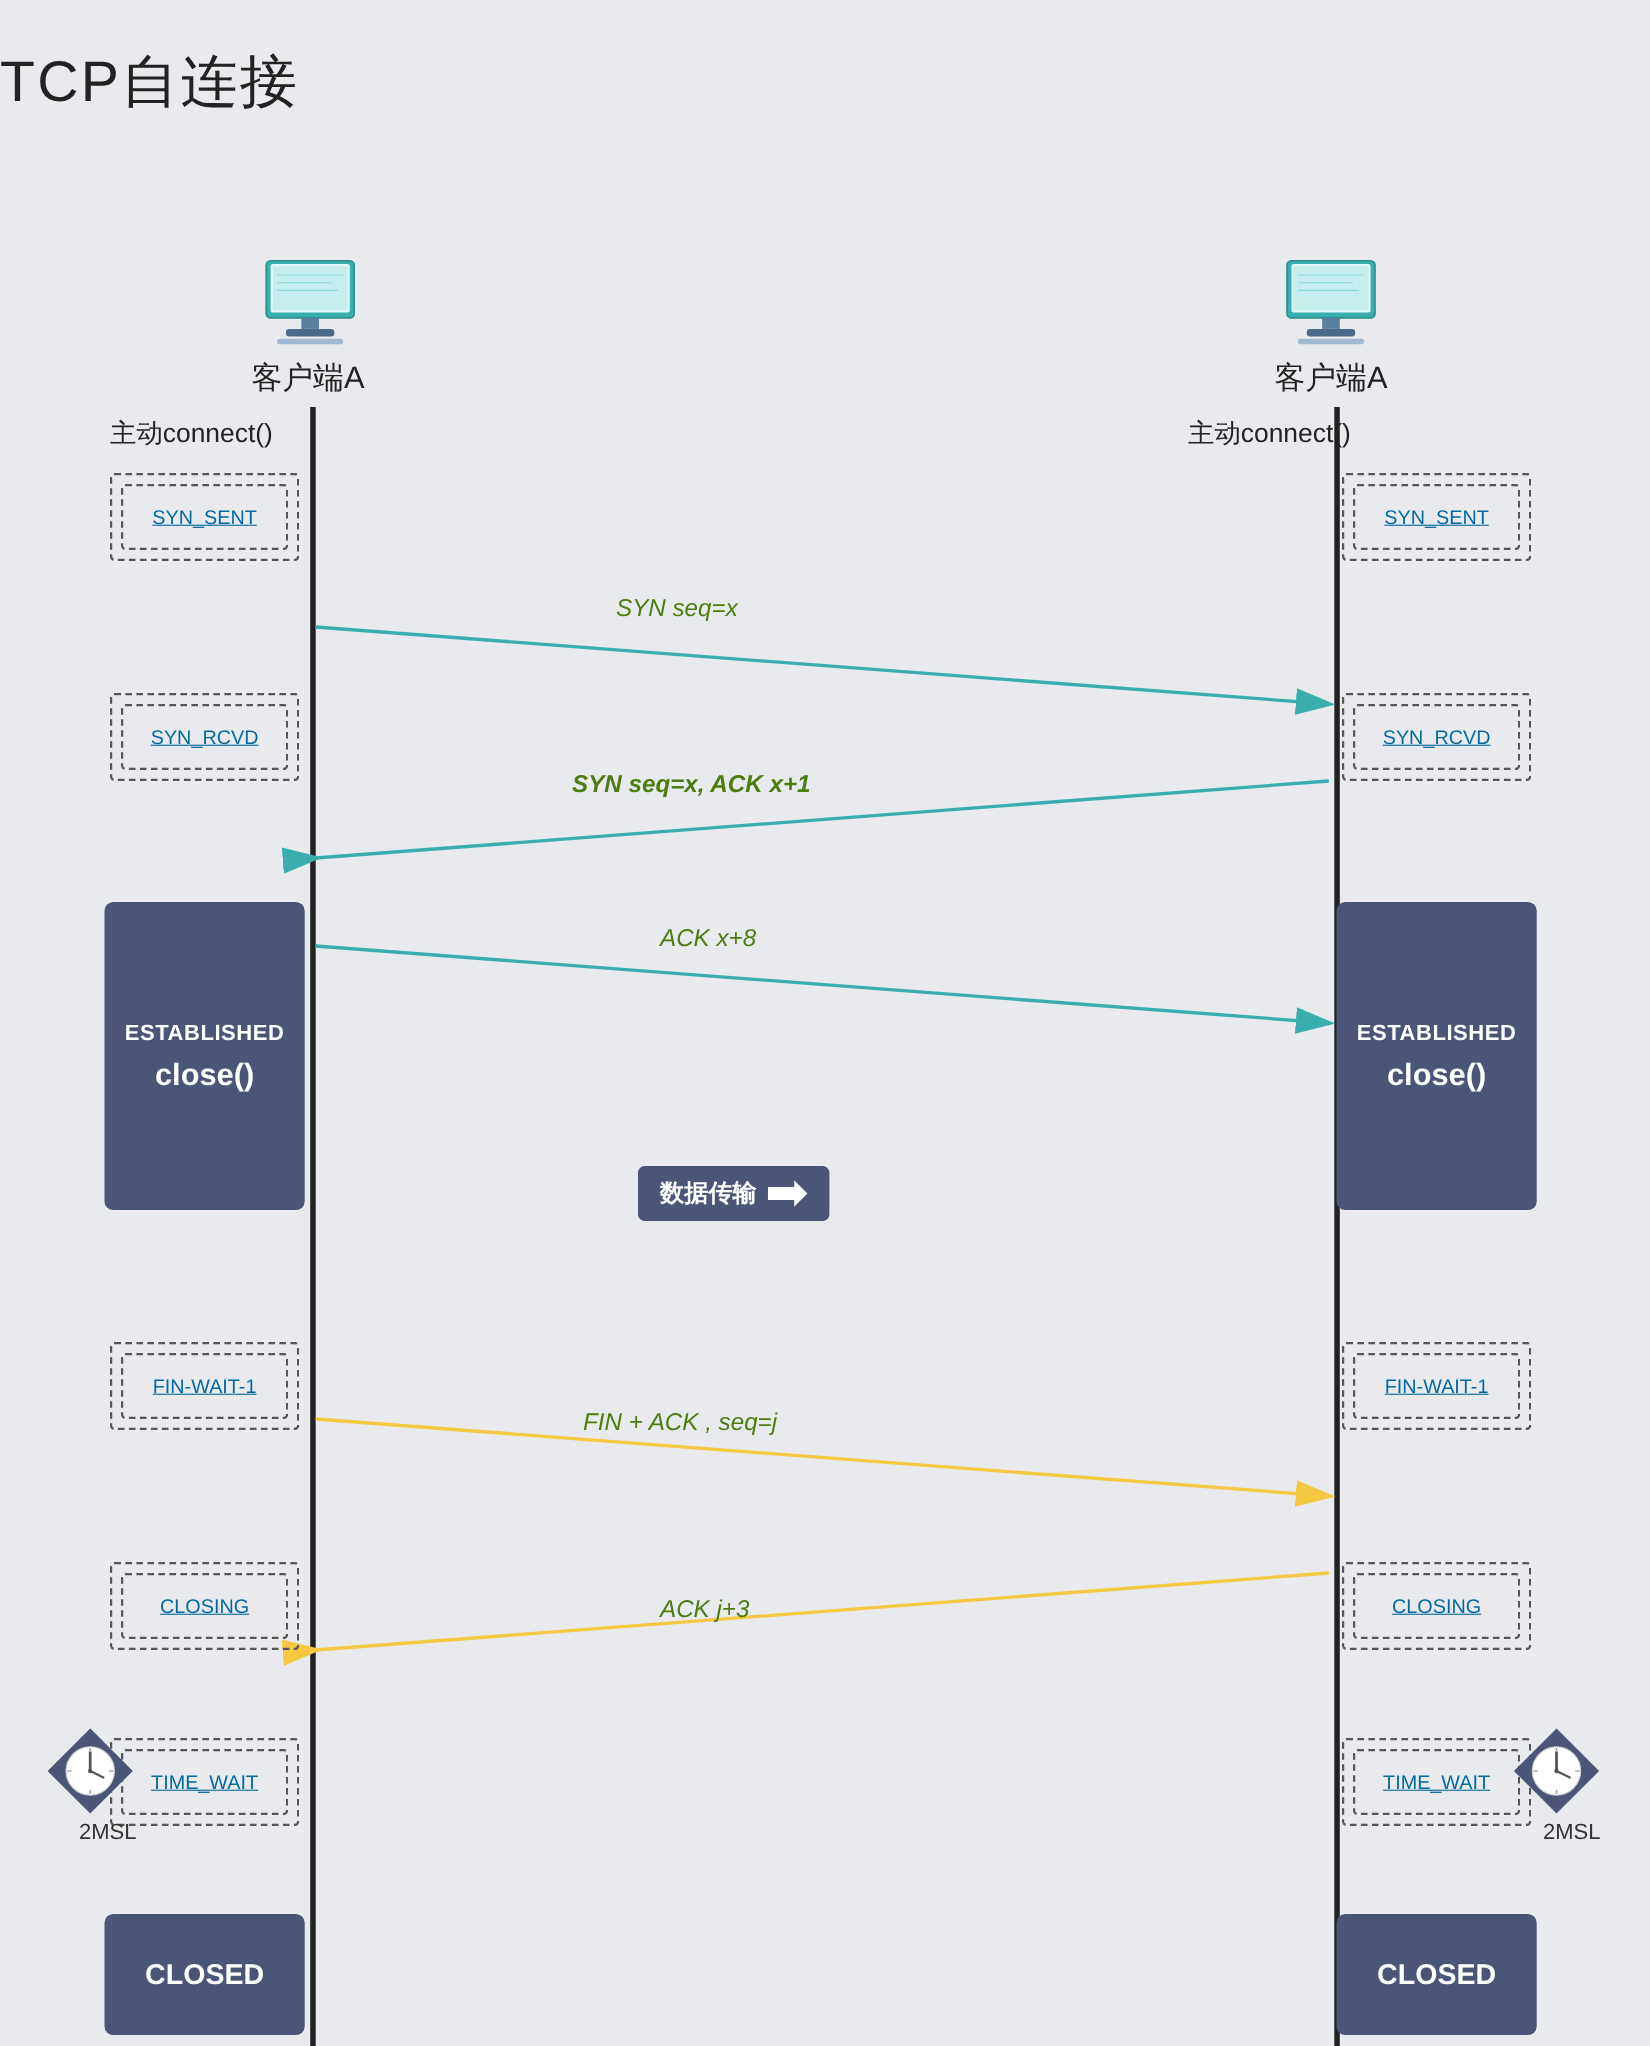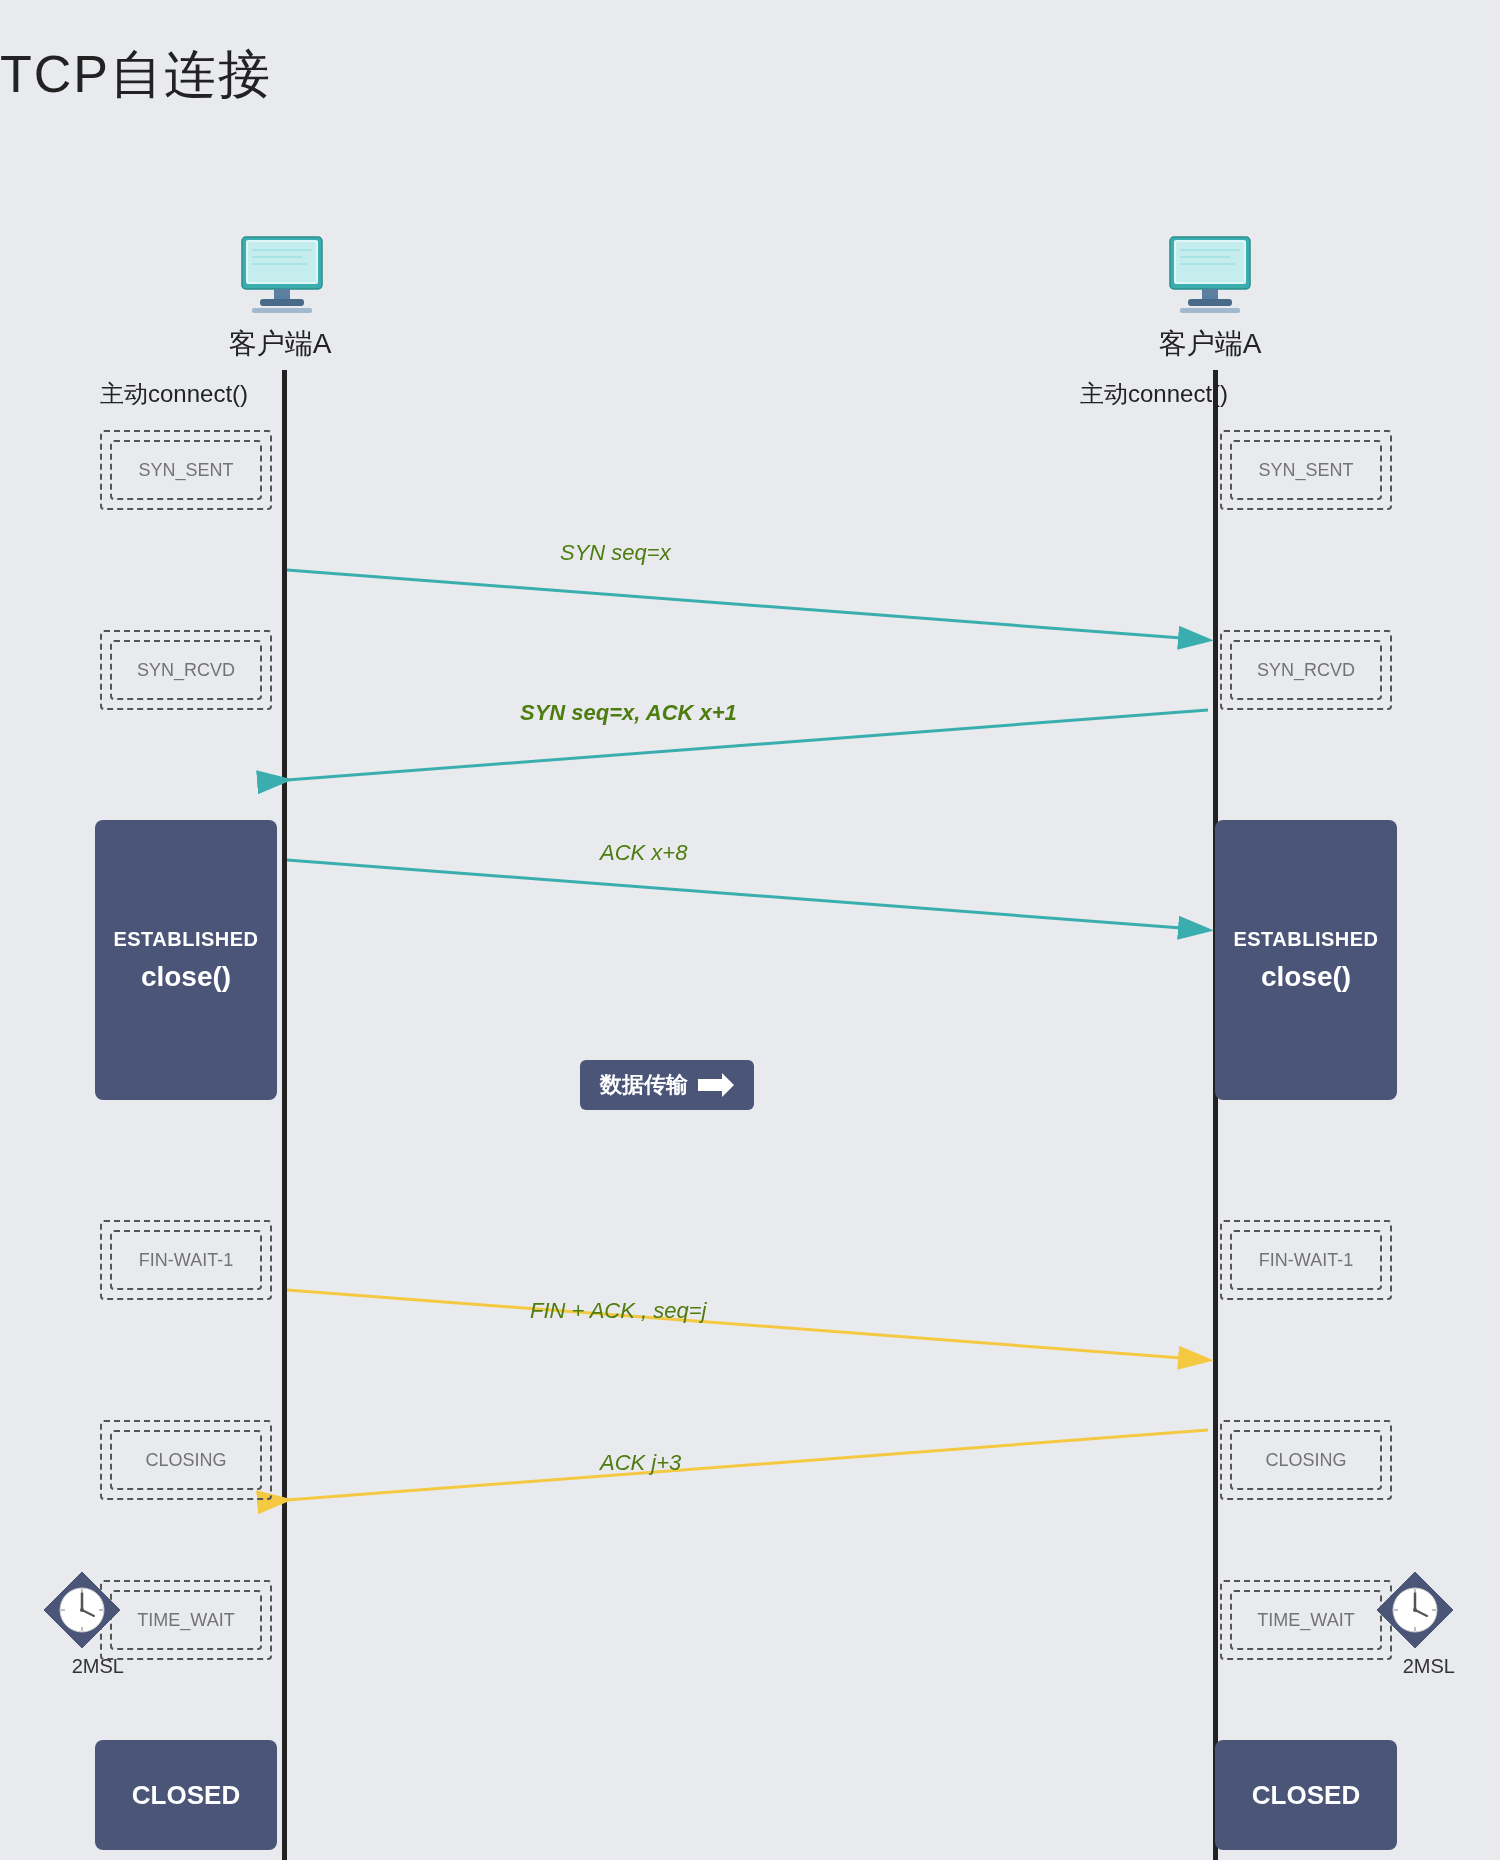--- a/index.html
+++ b/index.html
@@ -60,23 +60,24 @@
 
     
     .state-box-dashed {
       position: absolute;
       border: 2.5px dashed #555;
       border-radius: 4px;
       display: flex;
       align-items: center;
       justify-content: center;
       font-size: 18px;
-      color: #737373;
+      color: #0369a1;
       background: transparent;
       font-weight: 500;
+      text-decoration: underline;
     }
 
     
     .state-box-filled {
       position: absolute;
       background: #4a5578;
       border-radius: 8px;
       display: flex;
       align-items: center;
       justify-content: center;
@@ -288,21 +289,21 @@
     <div class="arrow-label" style="left:600px; top:700px;">ACK  x+8</div>
 
     <div class="data-transfer-box" style="left:580px; top:920px;">
       <span>数据传输</span>
 
       <svg width="36" height="28" viewBox="0 0 36 28">
         <polygon points="0,8 24,8 24,2 36,14 24,26 24,20 0,20" fill="white"></polygon>
       </svg>
     </div>
 
-    <div class="arrow-label" style="left:530px; top:1140px;margin-top:18px;">FIN + ACK , seq=j</div>
+    <div class="arrow-label" style="left:530px; top:1140px;">FIN + ACK , seq=j</div>
 
     <div class="arrow-label" style="left:600px; top:1310px;">ACK j+3</div>
 
     <div style="position:absolute; left:42px; top:1430px;">
       <svg width="80" height="80" viewBox="0 0 80 80">
 
         <polygon points="40,2 78,40 40,78 2,40" fill="#4a5578" stroke="#4a5578" stroke-width="1"></polygon>
 
         <circle cx="40" cy="40" r="22" fill="white" stroke="#ccc" stroke-width="1"></circle>
         <circle cx="40" cy="40" r="2" fill="#555"></circle>

